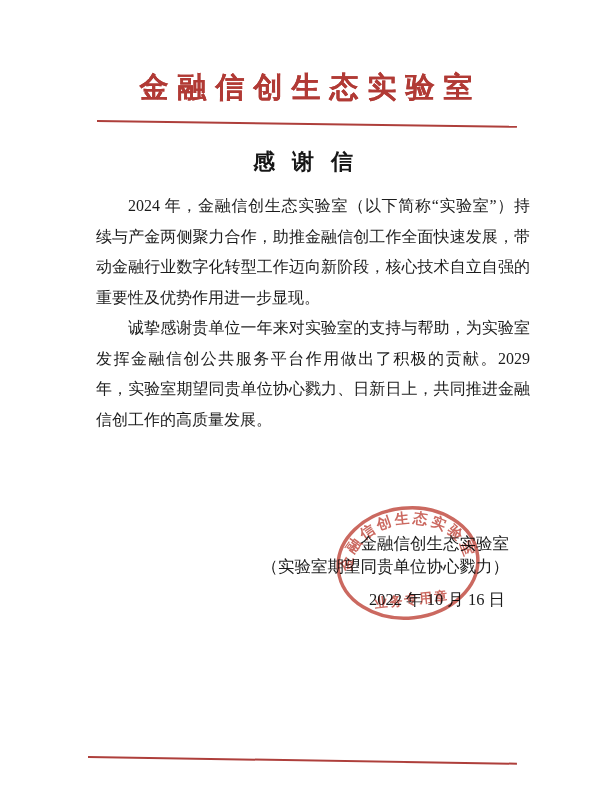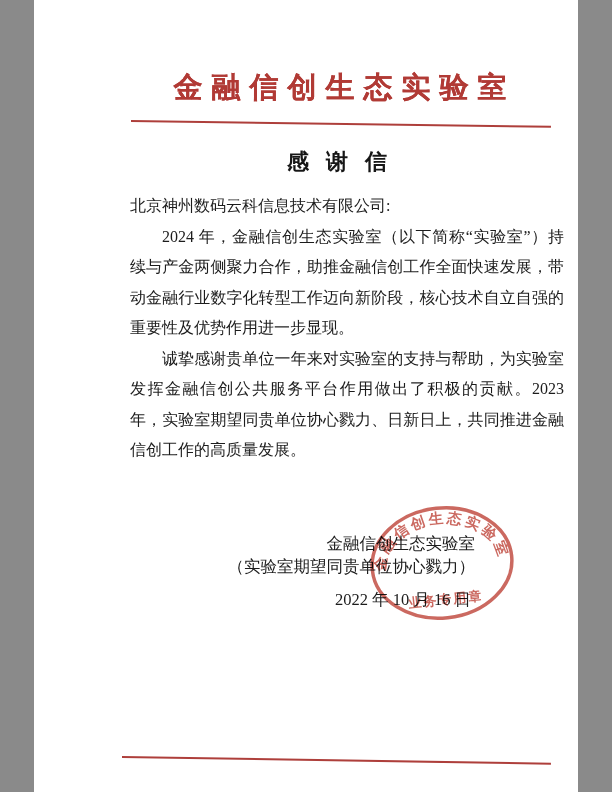--- a/index.html
+++ b/index.html
@@ -1,18 +1,18 @@
 <!DOCTYPE html>
 <html><head>
 <meta charset="utf-8">
 <style>
   html,body{margin:0;padding:0;background:#8a8a8a;}
   .page{
     position:relative;
-    width:544px;height:792px;
+    width:612px;height:792px;
     margin:0 auto;
     background:#ffffff;
     overflow:hidden;
     font-family:"Liberation Serif","DejaVu Serif",serif;
     color:#1c1c1c;
   }
   
   .letterhead{
     position:absolute;top:68px;left:0;width:612px;
     text-align:center;
@@ -63,22 +63,21 @@
 
 <div class="page">
 
   <div class="letterhead">金融信创生态实验室</div>
 
   <div class="rule rule-top"></div>
 
   <div class="letter-title">感谢信</div>
 
   <div class="body-block">
-    <p>北京神州数码云科信息技术有限公司:</p>
-    <span><p class="indent">2024 年，金融信创生态实验室（以下简称“实验室”）持续与产金两侧聚力合作，助推金融信创工作全面快速发展，带动金融行业数字化转型工作迈向新阶段，核心技术自立自强的重要性及优势作用进一步显现。</p><p class="indent">诚挚感谢贵单位一年来对实验室的支持与帮助，为实验室发挥金融信创公共服务平台作用做出了积极的贡献。2023 年，实验室期望同贵单位协心戮力、日新日上，共同推进金融信创工作的高质量发展。</p></span>
+    <span><p class="indent">2024 年，金融信创生态实验室（以下简称“实验室”）持续与产金两侧聚力合作，助推金融信创工作全面快速发展，带动金融行业数字化转型工作迈向新阶段，核心技术自立自强的重要性及优势作用进一步显现。</p><p class="indent">诚挚感谢贵单位一年来对实验室的支持与帮助，为实验室发挥金融信创公共服务平台作用做出了积极的贡献。2029 年，实验室期望同贵单位协心戮力、日新日上，共同推进金融信创工作的高质量发展。</p></span>
   </div>
 
   <div class="sig-org">金融信创生态实验室</div>
   <div class="sig-company">（实验室期望同贵单位协心戮力）</div>
   <div class="sig-date">2022 年 10 月 16 日</div>
 
   <svg class="seal" viewBox="0 0 152 120">
     <ellipse cx="76" cy="60" rx="70" ry="55" fill="none" stroke="#c4544a" stroke-width="3.5"></ellipse>
     <defs>
       <path id="sealArc" d="M 21.5 74.5 A 57 42 0 1 1 130.5 74.5" fill="none"></path>

